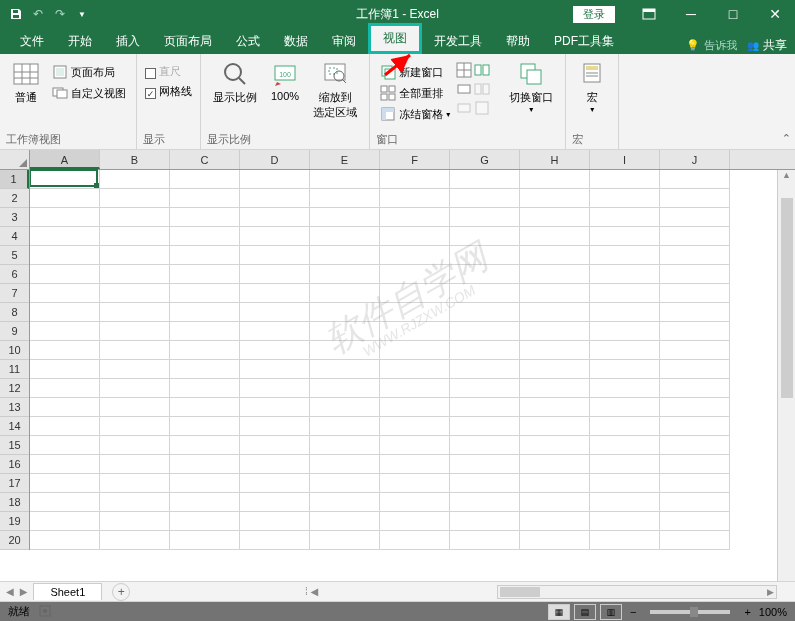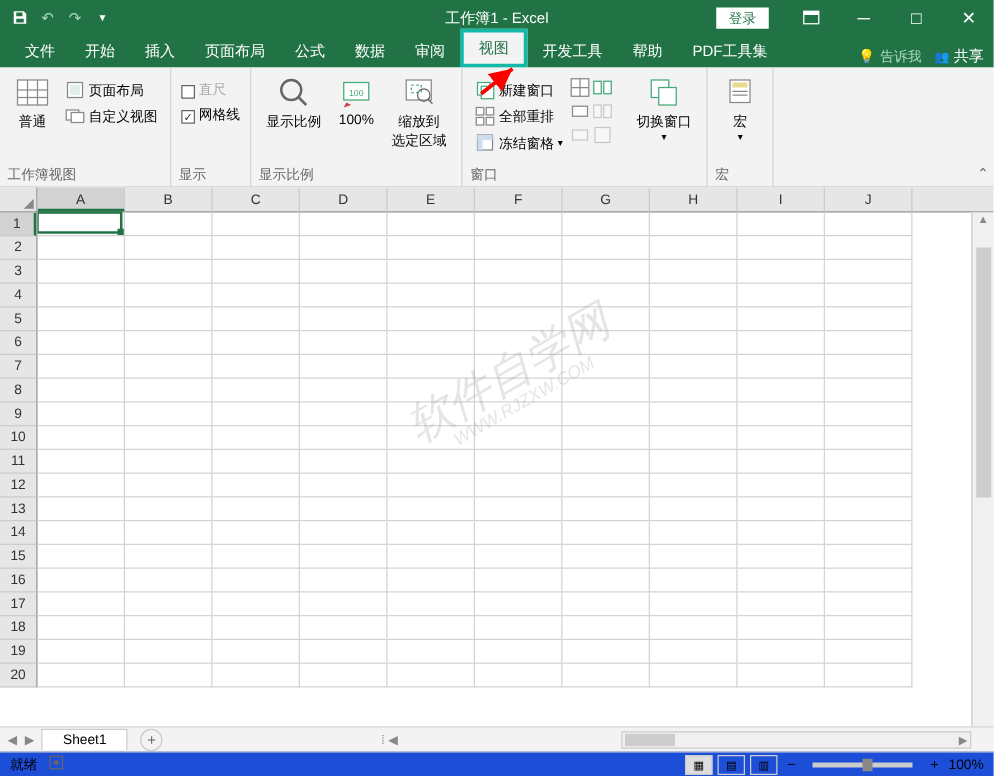--- a/index.html
+++ b/index.html
@@ -64,21 +64,21 @@
     .sheet-tabs { position: absolute; bottom: 20px; left: 0; right: 0; height: 20px; background: #f3f3f3; border-top: 1px solid #d4d4d4; display: flex; align-items: center; }
     .sheet-nav { display: flex; padding: 0 6px; gap: 6px; color: #888; font-size: 10px; }
     .sheet-tab { background: #fff; border: 1px solid #ccc; border-bottom: none; padding: 2px 16px; font-size: 11px; }
     .sheet-add { width: 18px; height: 18px; border: 1px solid #ccc; border-radius: 50%; display: flex; align-items: center; justify-content: center; margin-left: 10px; font-size: 12px; color: #666; }
     .scroll-h { margin-left: auto; width: 280px; height: 14px; background: #f0f0f0; border: 1px solid #ccc; display: flex; align-items: center; margin-right: 18px; }
     .scroll-thumb { width: 40px; height: 10px; background: #cdcdcd; margin-left: 2px; }
     .scroll-v { position: absolute; right: 0; top: 170px; bottom: 40px; width: 18px; background: #f0f0f0; border-left: 1px solid #ccc; }
     .scroll-v-thumb { width: 12px; height: 200px; background: #cdcdcd; margin: 18px auto 0; }
     
     
-    .statusbar { position: absolute; bottom: 0; left: 0; right: 0; height: 20px; background: #1d4ed8; border-top: 1px solid #d4d4d4; display: flex; align-items: center; font-size: 11px; padding: 0 8px; }
+    .statusbar { position: absolute; bottom: 0; left: 0; right: 0; height: 20px; background: #737373; border-top: 1px solid #d4d4d4; display: flex; align-items: center; font-size: 11px; padding: 0 8px; }
     .status-left { display: flex; align-items: center; gap: 8px; }
     .status-right { margin-left: auto; display: flex; align-items: center; gap: 4px; }
     .view-btn { width: 22px; height: 16px; border: 1px solid #ccc; display: flex; align-items: center; justify-content: center; font-size: 9px; }
     .view-btn.active { background: #ddd; }
     .zoom-slider { width: 80px; height: 4px; background: #ccc; margin: 0 6px; position: relative; }
     .zoom-thumb { position: absolute; left: 50%; top: -3px; width: 8px; height: 10px; background: #888; }
     
     .sm-icon { width: 16px; height: 16px; display: inline-block; }
     .vcol { display: flex; flex-direction: column; gap: 1px; }
   </style>

